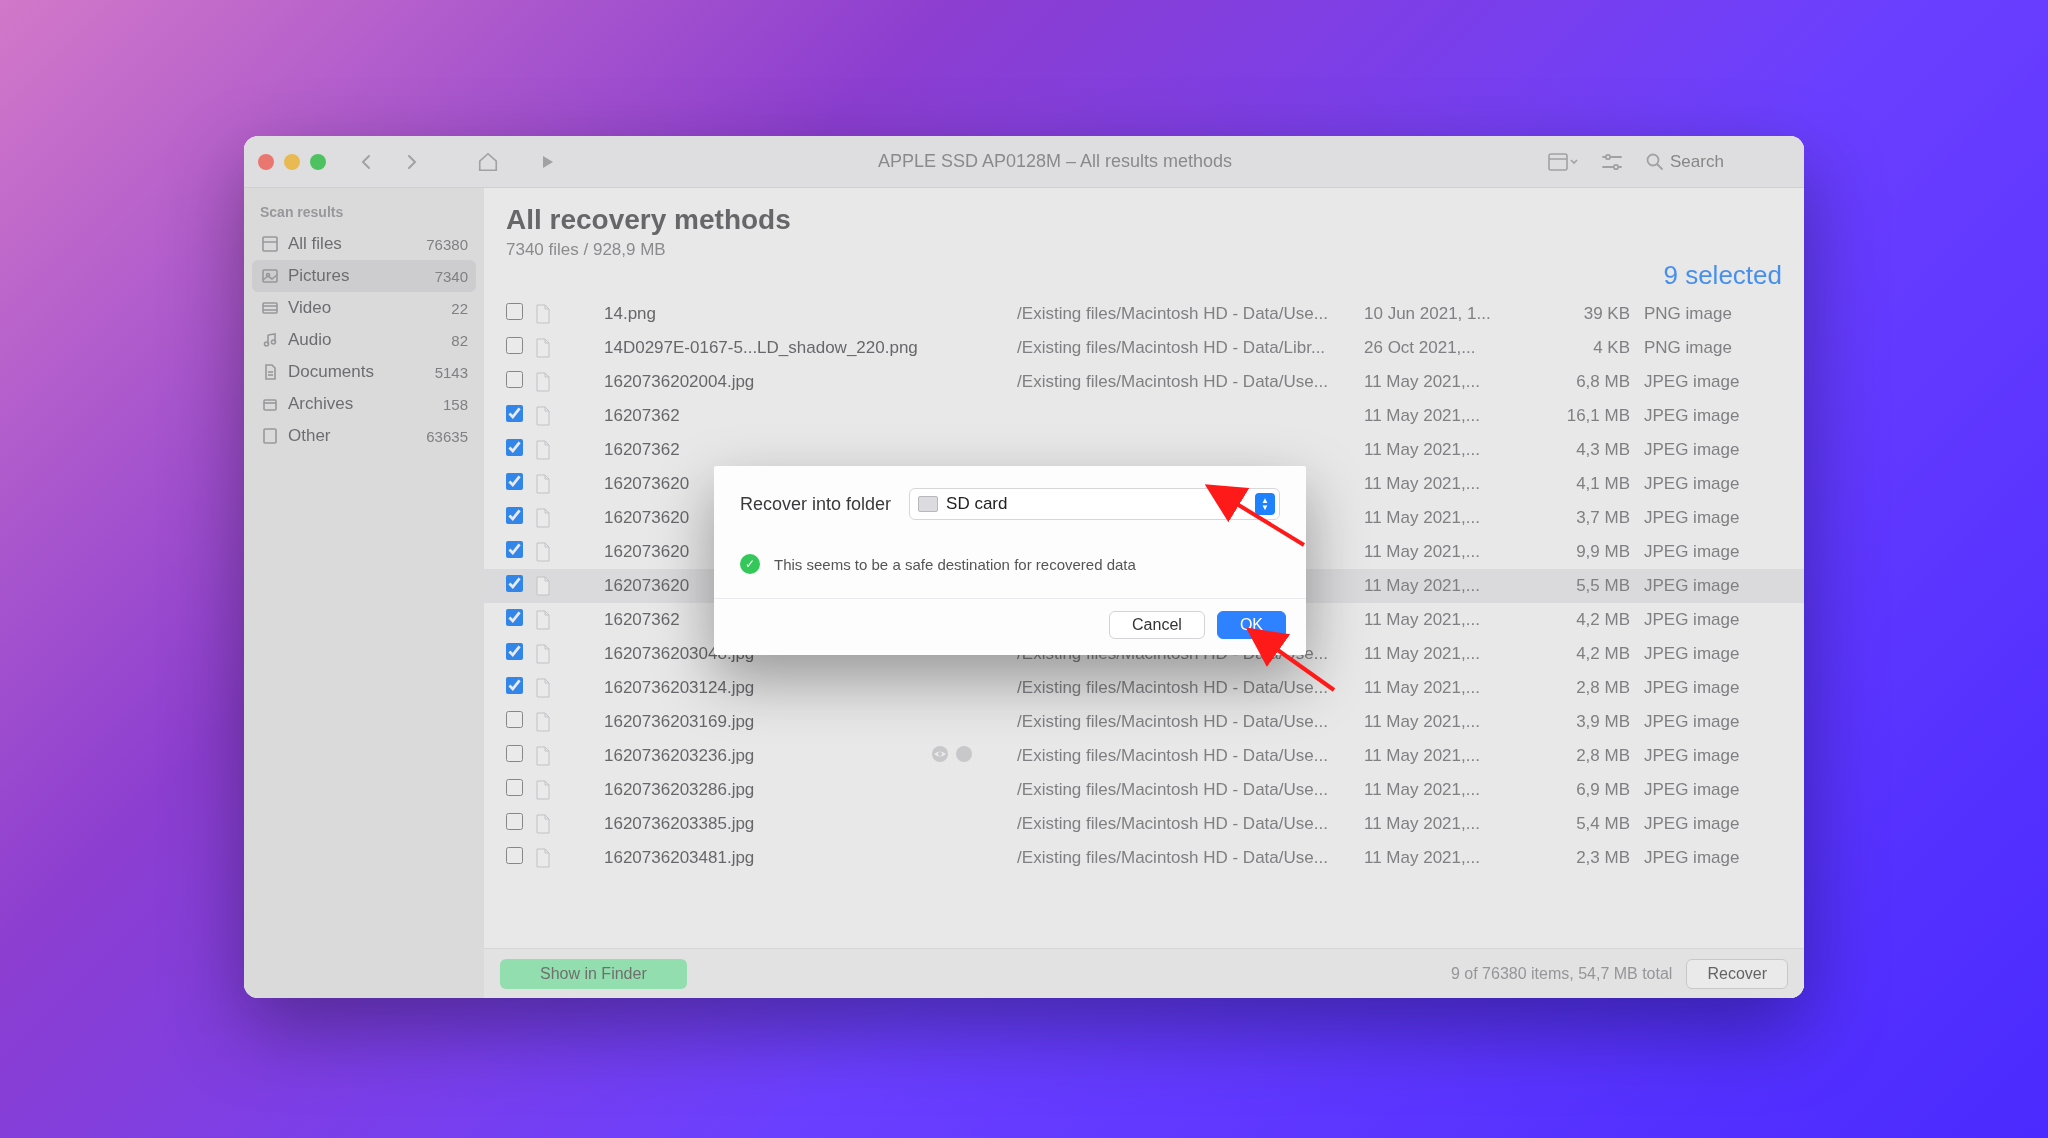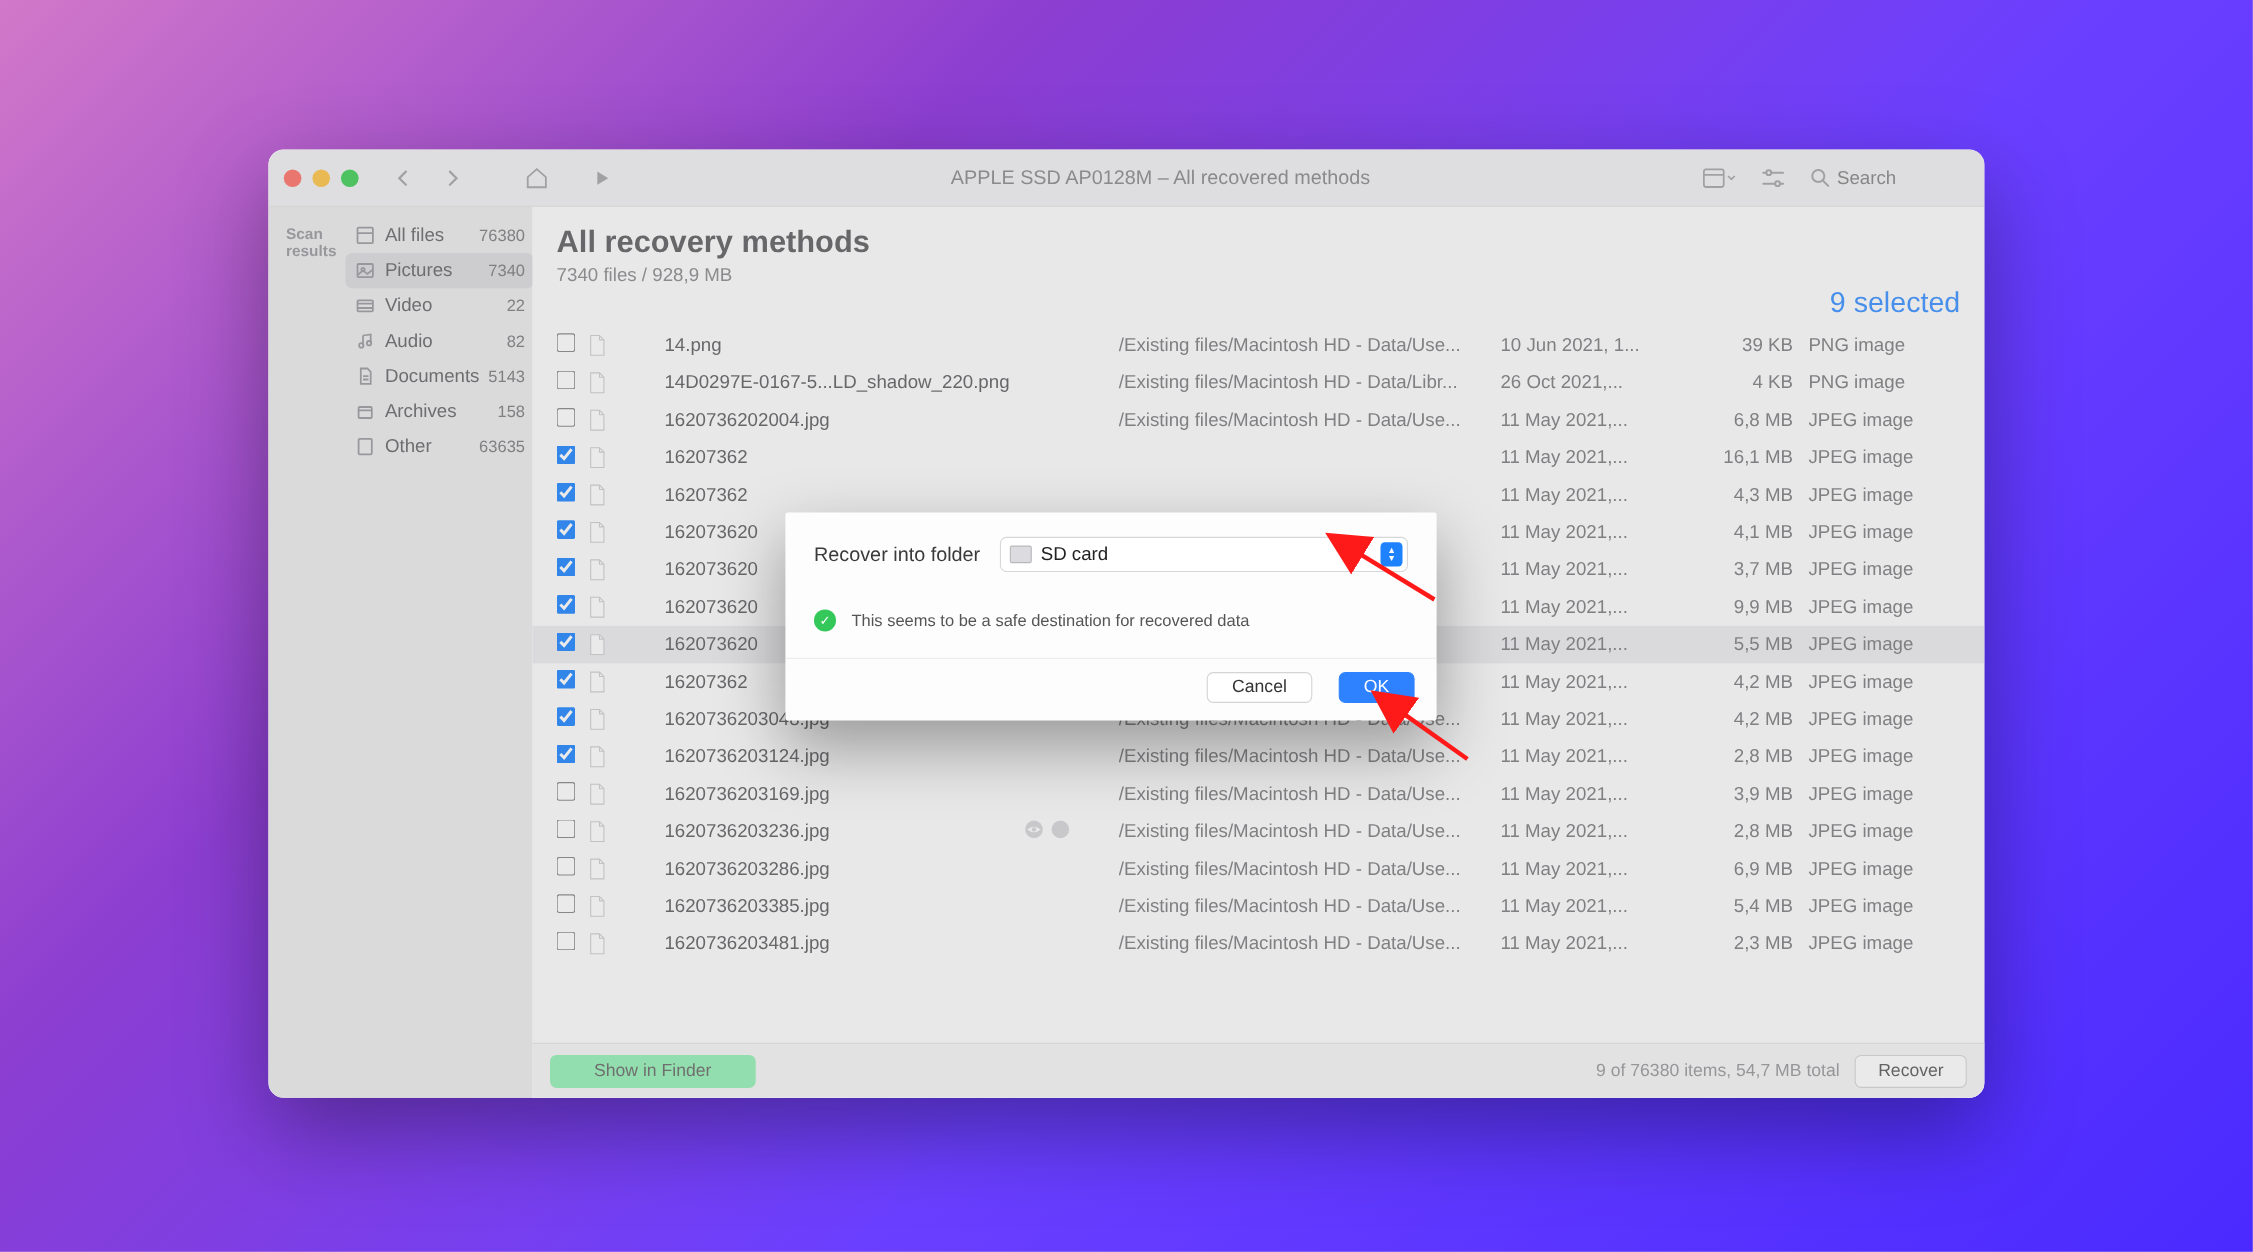--- a/index.html
+++ b/index.html
@@ -31,21 +31,21 @@
   .traffic-lights { display:flex; gap:10px; margin-right:10px; }
   .tl { width:16px; height:16px; border-radius:50%; }
   .tl.red{background:#ff5f57}.tl.yellow{background:#febc2e}.tl.green{background:#28c840}
   .nav-arrow, .tb-icon { width:32px; height:32px; display:flex; align-items:center; justify-content:center; color:#8e8e93; font-size:20px; border-radius:6px; }
   .tb-title { flex:1; text-align:center; color:#7a7a7e; font-size:18px; }
   .tb-right { display:flex; align-items:center; gap:18px; }
   .search-wrap { display:flex; align-items:center; gap:6px; color:#9a9a9e; }
   .search-wrap input { border:none; background:transparent; font-size:17px; width:120px; outline:none; }
   
   .body { flex:1; display:flex; min-height:0; }
-  .sidebar { width:240px; background:#e9e9eb; padding:10px 8px; display:flex; flex-direction:row; }
+  .sidebar { width:240px; background:#e9e9eb; padding:10px 8px; display:flex; flex-direction:column; }
   .sb-header { font-size:14px; color:#8e8e93; font-weight:600; padding:6px 8px 8px; }
   .sb-item { display:flex; align-items:center; gap:8px; padding:6px 8px; border-radius:6px; font-size:17px; color:#525256; }
   .sb-item .count { margin-left:auto; font-size:15px; color:#6c6c70; }
   .sb-item.active { background:#d7d7db; }
   .sb-icon { width:20px; height:20px; display:flex; align-items:center; justify-content:center; color:#8e8e93; }
   .main { flex:1; background:#fcfcfd; display:flex; flex-direction:column; min-width:0; }
   .main-head { padding:16px 22px 6px; display:flex; align-items:flex-start;flex-direction:column; }
   .main-head-left h1 { font-size:28px; font-weight:700; color:#4a4a4e; }
   .main-head-left .sub { font-size:17px; color:#7c7c80; margin-top:4px; }
   .selected-badge { margin-left:auto; font-size:26px; color:#1e82ff; font-weight:500; }
@@ -83,21 +83,21 @@
     box-shadow:0 24px 60px rgba(0,0,0,.35);
     z-index:20; overflow:hidden;
   }
   .modal-top { padding:22px 26px 20px; display:flex; align-items:center; gap:18px; }
   .modal-label { font-size:18px; color:#3a3a3c; }
   .dest-select { flex:1; display:flex; align-items:center; background:#fff; border:1px solid #d7d7da; border-radius:6px; height:32px; padding:0 4px 0 8px; gap:8px; }
   .dest-select .disk{width:20px;height:16px;background:#dcdce0;border-radius:2px;border:1px solid #b8b8bc}
   .dest-select .chev{margin-left:auto;width:20px;height:22px;background:#1e82ff;border-radius:4px;display:flex;flex-direction:column;align-items:center;justify-content:center;color:#fff;font-size:8px;line-height:7px}
   .modal-msg { display:flex; align-items:center; gap:14px; padding:14px 26px 24px; border-bottom:1px solid #ebebed; font-size:15px; color:#555; }
   .ok-badge{width:20px;height:20px;border-radius:50%;background:#34c759;display:flex;align-items:center;justify-content:center;color:#fff;font-size:12px}
-  .modal-actions { display:flex; justify-content:flex-end; gap:24px; padding:12px 20px 16px; }
+  .modal-actions { display:flex; justify-content:flex-end; gap:12px; padding:12px 20px 16px; }
   .btn { font-size:16px; border-radius:6px; padding:4px 22px; border:1px solid #d4d4d8; background:#fff; color:#333; }
   .btn.primary { background:#2f82ff; color:#fff; border-color:#2f82ff; }
   
   .arrow { position:absolute; z-index:30; }
   .arrow svg { display:block; }
   svg { overflow:visible; }
 </style>
 </head>
 <body>
 
@@ -122,21 +122,21 @@
     <div class="tb-icon" style="margin-left:30px">
       <svg width="22" height="22" viewBox="0 0 24 24" fill="none" stroke="#9a9a9e" stroke-width="1.8">
           <path d="M3 11 L12 3 L21 11 V21 H3 Z"></path>
         </svg>
     </div>
     <div class="tb-icon" style="margin-left:14px">
       <svg width="16" height="16" viewBox="0 0 16 16">
           <path d="M3 2 L13 8 L3 14 Z" fill="#9a9a9e"></path>
         </svg>
     </div>
-    <div class="tb-title">APPLE SSD AP0128M – All recovered methods</div>
+    <div class="tb-title">APPLE SSD AP0128M – All results methods</div>
     <div class="tb-right">
       <div class="tb-icon">
         <svg width="28" height="18" viewBox="0 0 28 18" stroke="#9a9a9e" stroke-width="1.6" fill="none">
             <rect x="1" y="1" width="18" height="16" rx="2"></rect>
             <line x1="1" y1="6" x2="19" y2="6"></line>
             <path d="M23 7 L26 10 L29 7"></path>
           </svg>
       </div>
       <div class="tb-icon">
         <svg width="22" height="18" viewBox="0 0 22 18" stroke="#9a9a9e" stroke-width="1.8" fill="none" stroke-linecap="round">

